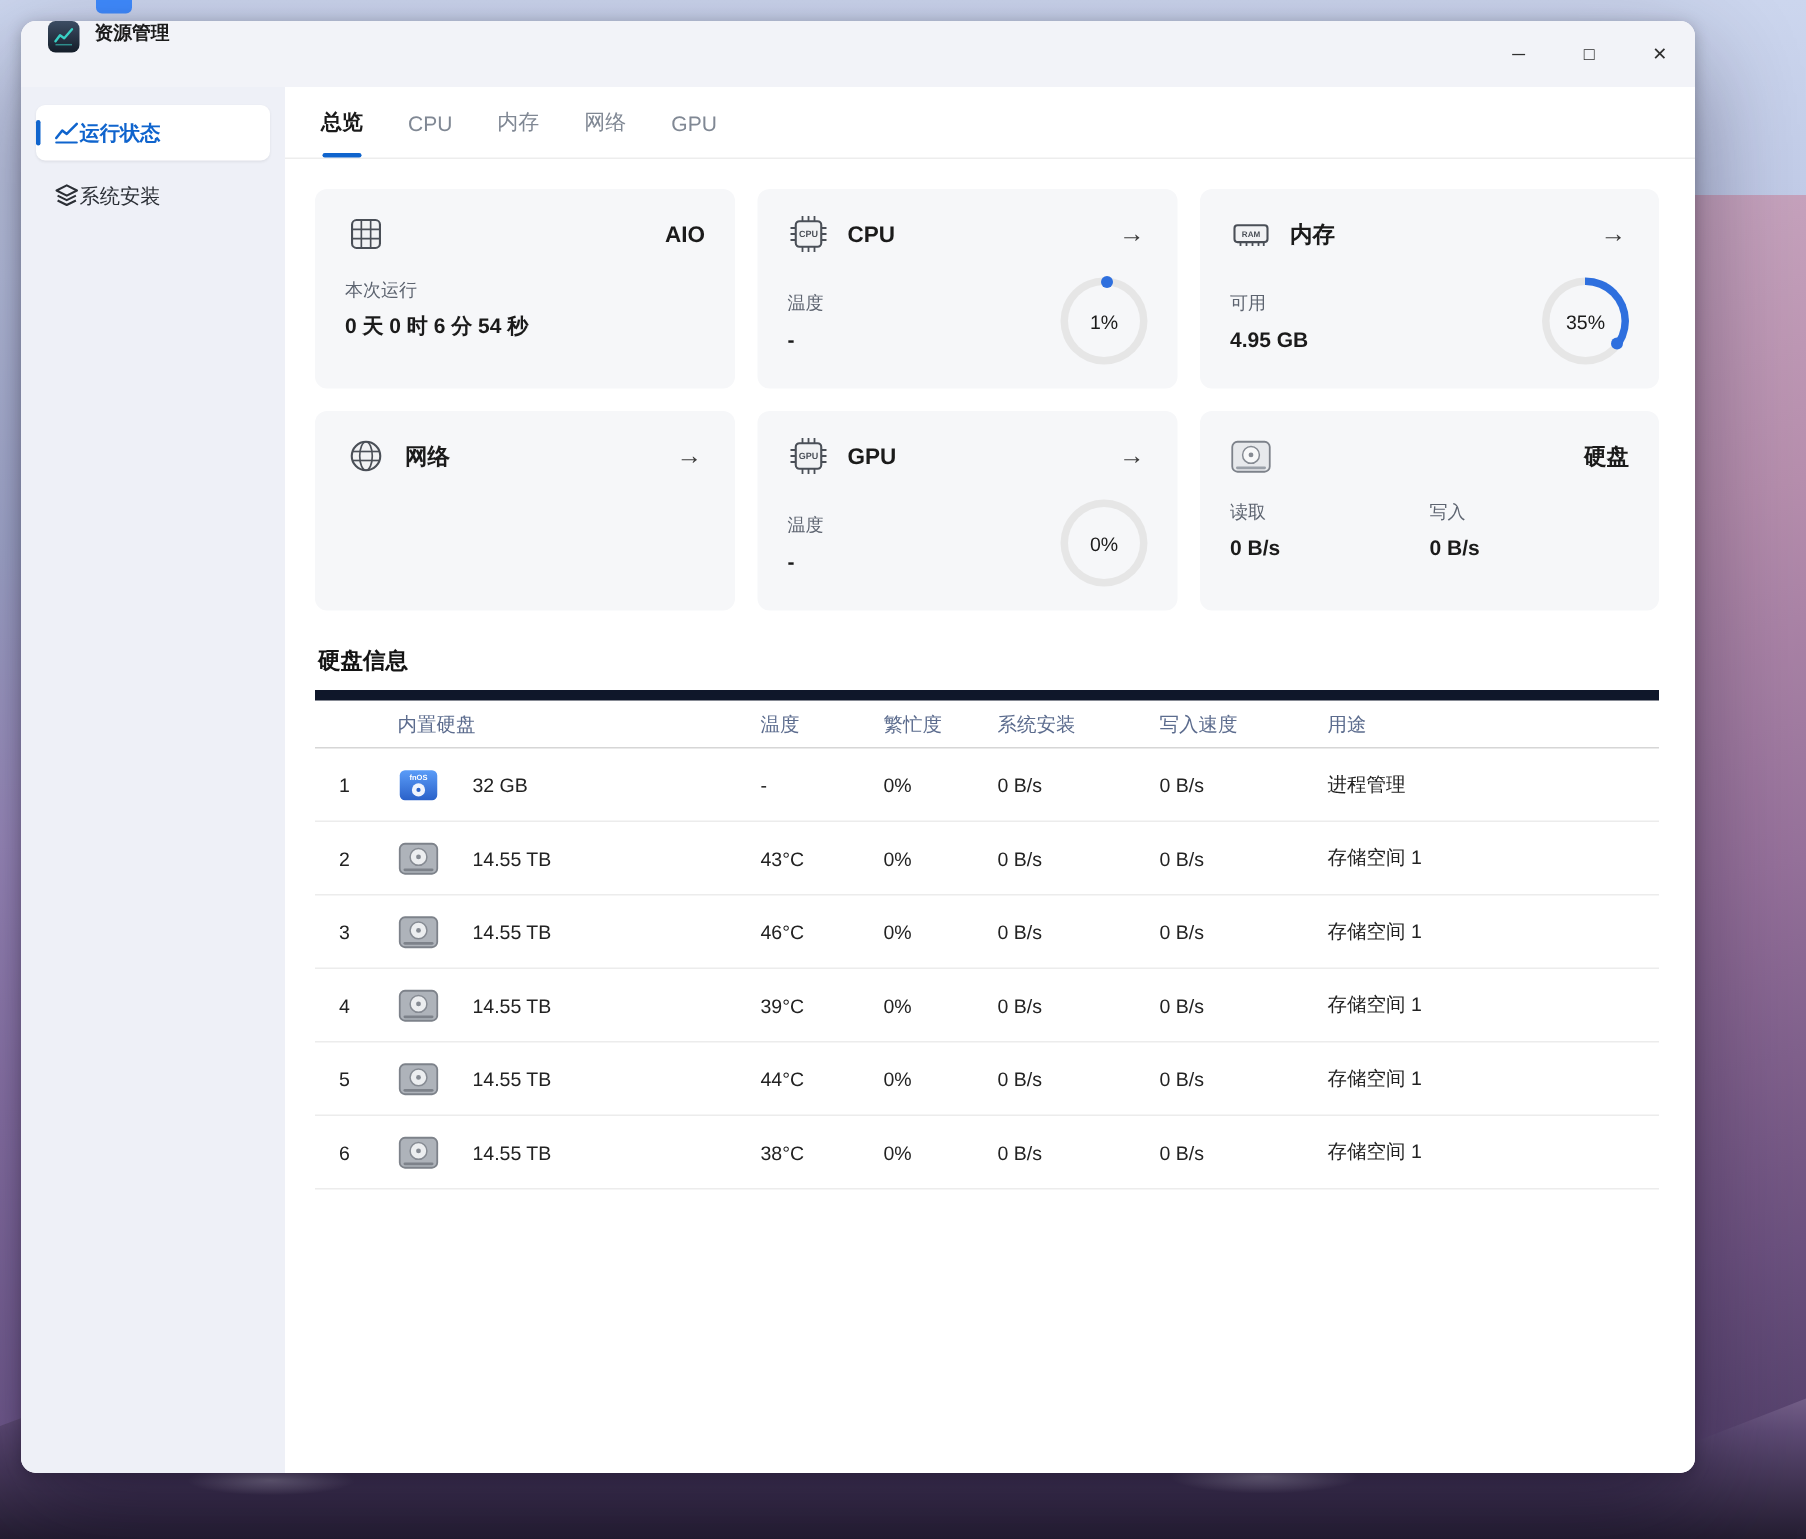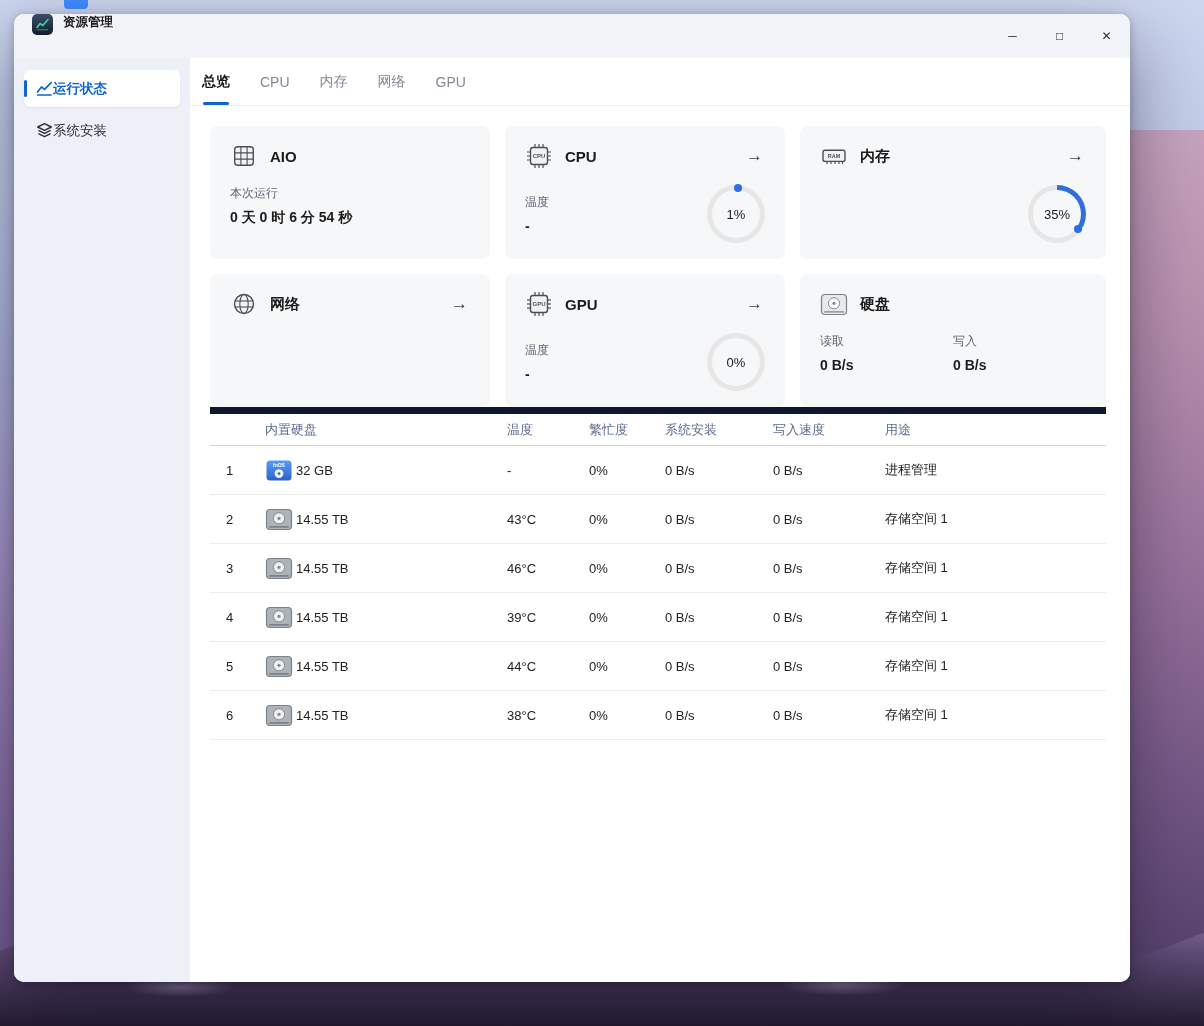--- a/index.html
+++ b/index.html
@@ -60,33 +60,33 @@
     border-radius:6px; font-size:13.5px; color:#2b2f36; position:relative; margin-bottom:5px; }
   .side-item.active { background:#fff; color:var(--accent); font-weight:600;
     box-shadow:0 1px 2px rgba(0,0,0,.07); }
   .side-item.active::before { content:""; position:absolute; left:0; top:10px; bottom:10px;
     width:3px; border-radius:2px; background:var(--accent); }
   .side-ic { display:flex; align-items:center; }
 
   
   main { flex:1; background:#fff; display:flex; flex-direction:column; min-width:0; }
   .tabs { height:48px; flex:0 0 auto; display:flex; align-items:center; gap:30px;
-    padding-left:12px; border-bottom:1px solid #ededed; }
+    padding-left:24px; border-bottom:1px solid #ededed; }
   .tab { font-size:14px; color:#808894; height:100%; display:flex; align-items:center;
     position:relative; cursor:default; }
   .tab.active { color:#1b1b1b; font-weight:700; }
   .tab.active::after { content:""; position:absolute; left:50%; transform:translateX(-50%);
     bottom:0; width:26px; height:3px; border-radius:2px; background:var(--accent); }
 
   .content { flex:1; padding:20px 24px 0 20px; overflow:hidden; }
 
   
   .cards { display:grid; grid-template-columns:repeat(3,1fr); gap:15px; }
   .card { background:#f6f7f9; border-radius:8px; height:133px; padding:16px 20px; }
-  .card-head { display:flex; align-items:center; gap:12px; }
+  .card-head { display:flex; align-items:center; gap:12px;justify-content:space-between; }
   .card-icon { width:28px; height:28px; display:flex; align-items:center; justify-content:center; }
   .card-title { font-size:15px; font-weight:700; color:#1b1b1b; }
   .card-arrow { margin-left:auto; border:none; background:transparent; font-size:17px;
     color:#3c3c3c; padding:0 2px; cursor:default; font-family:inherit; }
   .card-body { display:flex; align-items:center; margin-top:15px; }
   .metric { display:flex; flex-direction:column; gap:7px; width:133px; }
   .metric-label { font-size:12px; color:#5d6470; }
   .metric-value { font-size:14px; font-weight:700; color:#1b1b1b; }
   .dir-ic { font-weight:400; font-size:13px; margin-right:2px; }
 
@@ -96,21 +96,21 @@
   .ring-cap { position:absolute; width:8px; height:8px; border-radius:50%; background:var(--ring); }
 
   
   .section-title { font-size:15px; font-weight:700; color:#141414; margin:24px 0 10px 2px; }
   .dtable { border-top:7px solid #0f172a; }
   .thead, .trow { display:grid;
     grid-template-columns:55px 242px 82px 76px 108px 112px 1fr; align-items:center; }
   .thead { height:32px; border-bottom:1px solid #d6d6d6; color:#5c6c8e; font-size:13px; }
   .trow { height:49px; border-bottom:1px solid #ececec; font-size:13px; color:#222; }
   .cell.num { padding-left:16px; }
-  .drive-cell { display:flex; align-items:center; gap:3px; }
+  .drive-cell { display:flex; align-items:center; gap:22px; }
 
   svg { display:block; }
 </style>
 </head>
 <body>
 
 <div class="desktop">
   <div class="bg-chip"></div>
 </div>
 
@@ -240,20 +240,24 @@
                     <line x1="15" y1="19.4" x2="15" y2="22"></line>
                       <line x1="19" y1="19.4" x2="19" y2="22"></line>
                       <line x1="22.5" y1="19.4" x2="22.5" y2="22"></line>
                   </g>
                 </svg>
               </span>
               <span class="card-title">内存</span>
               <button class="card-arrow">→</button>
             </div>
             <div class="card-body">
+              <div class="metric">
+                <span class="metric-label">可用</span>
+                <span class="metric-value">4.95 GB</span>
+              </div>
               <div class="ring" style="background: conic-gradient(var(--ring) 126deg, var(--track) 0);">
                 <div class="ring-inner">
                     <span>35%</span>
                   </div>
               <span class="ring-cap" style="left: calc(50% + 17px); top: calc(50% + 11.3px);"></span>
                 </div>
             </div>
           </section>
 
           <section class="card">
@@ -327,20 +331,21 @@
                 <span class="metric-value">0 B/s</span>
               </div>
               <div class="metric">
                 <span class="metric-label">写入</span>
                 <span class="metric-value">0 B/s</span>
               </div>
             </div>
           </section>
         </div>
 
+        <h2 class="section-title">硬盘信息</h2>
 
         <div class="dtable">
           <div class="thead">
             <span></span>
             <span>内置硬盘</span>
             <span>温度</span>
             <span>繁忙度</span>
             <span>系统安装</span>
             <span>写入速度</span>
             <span>用途</span>

